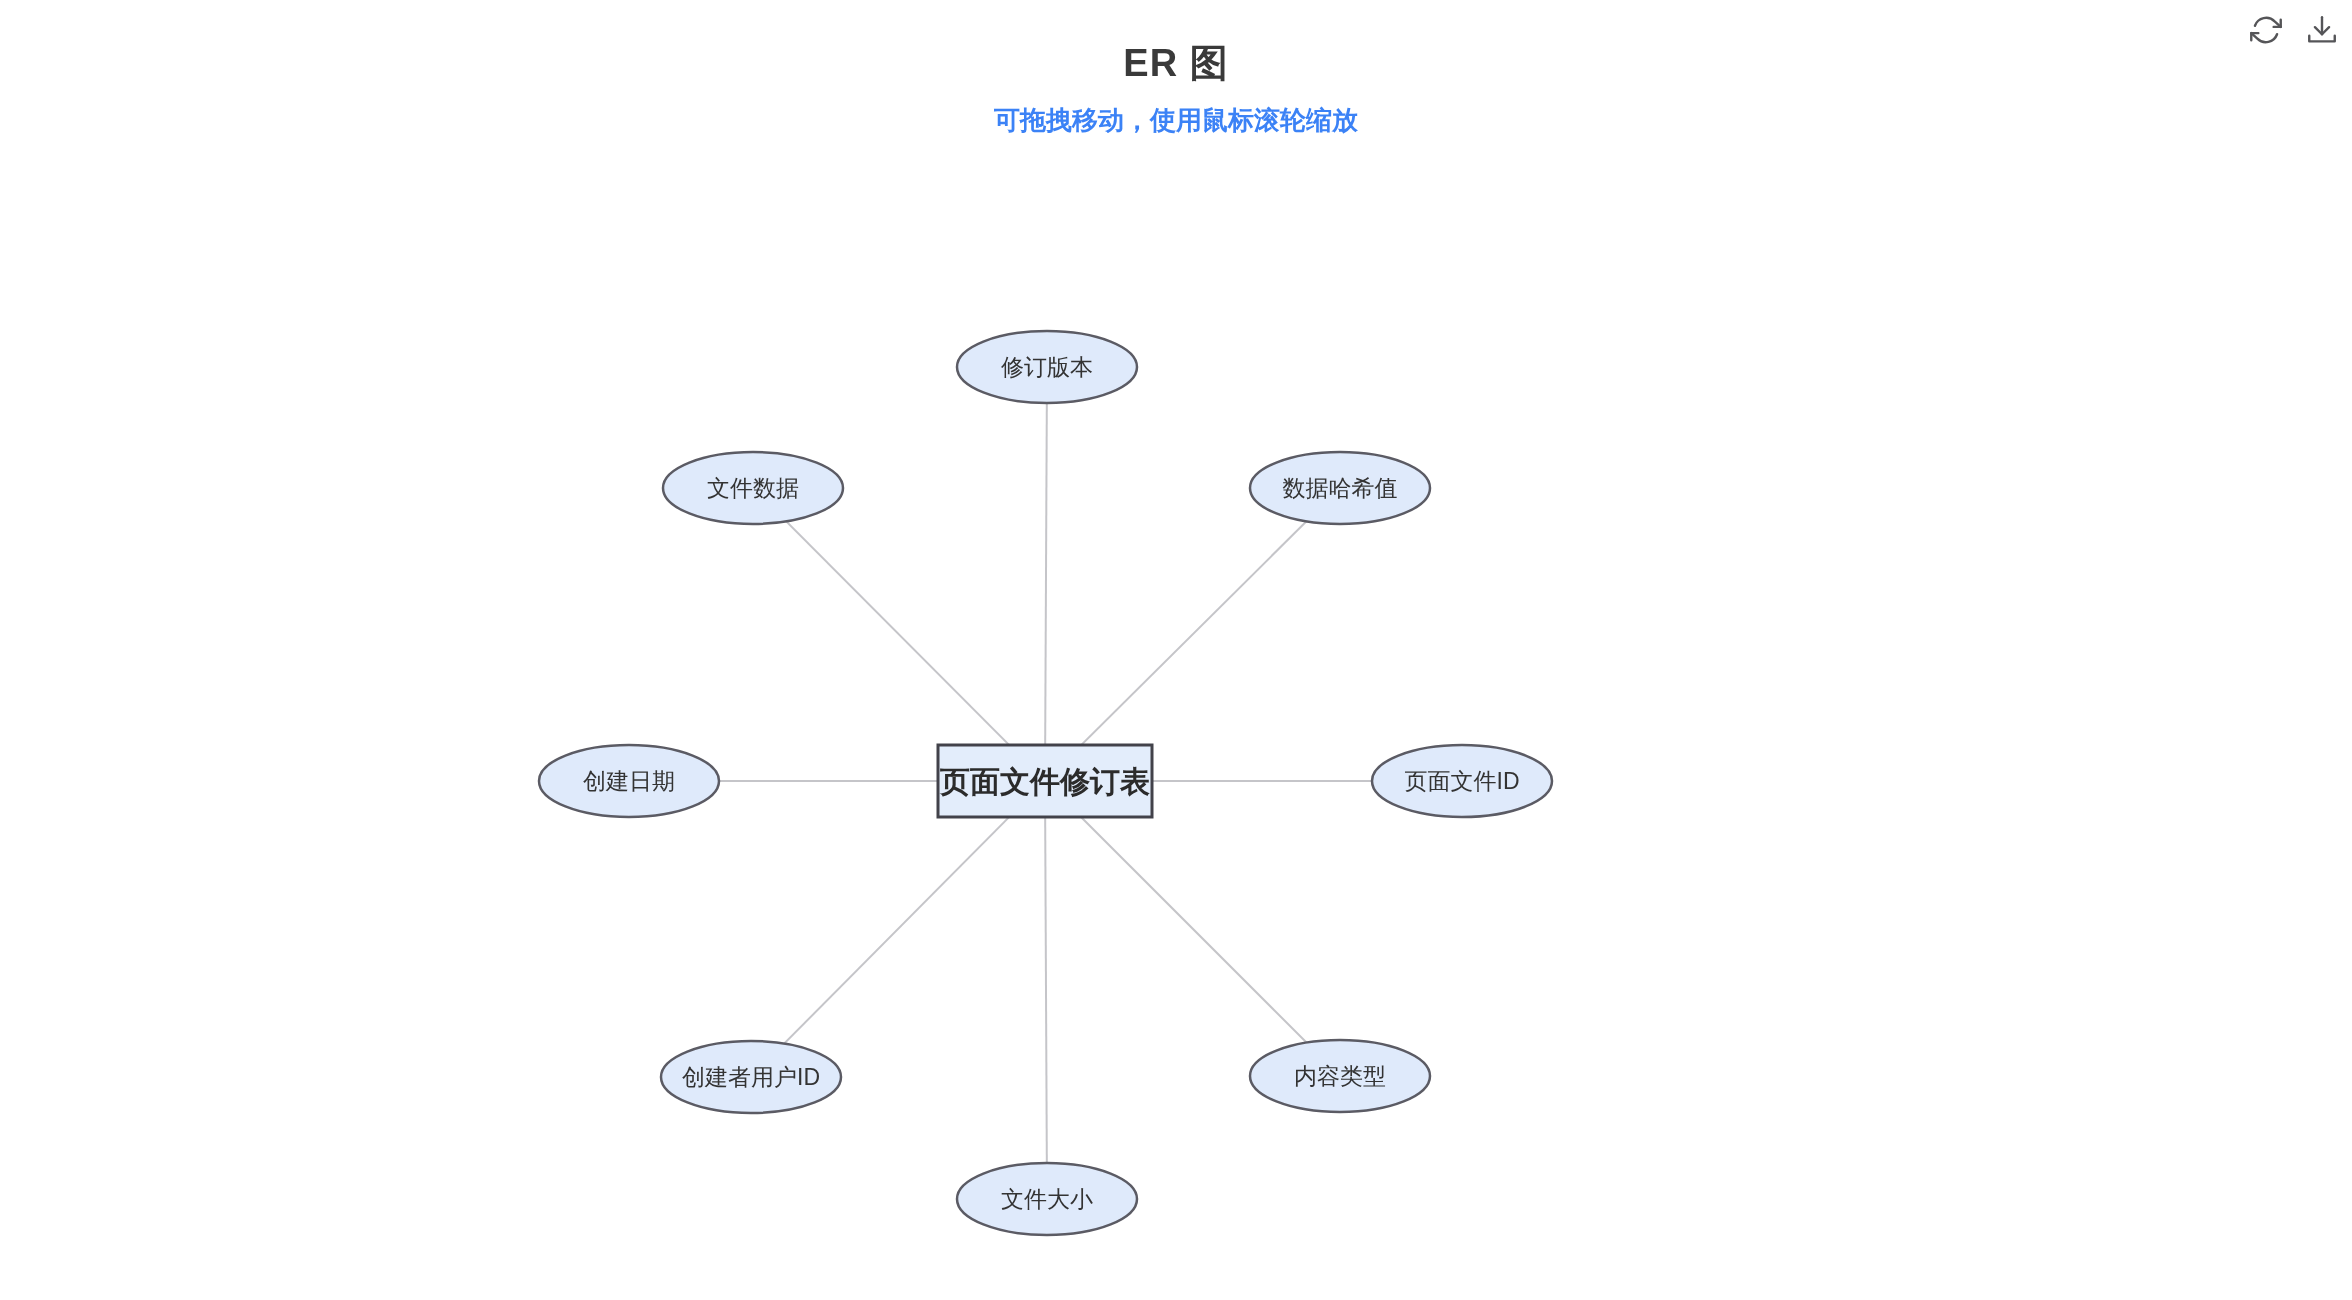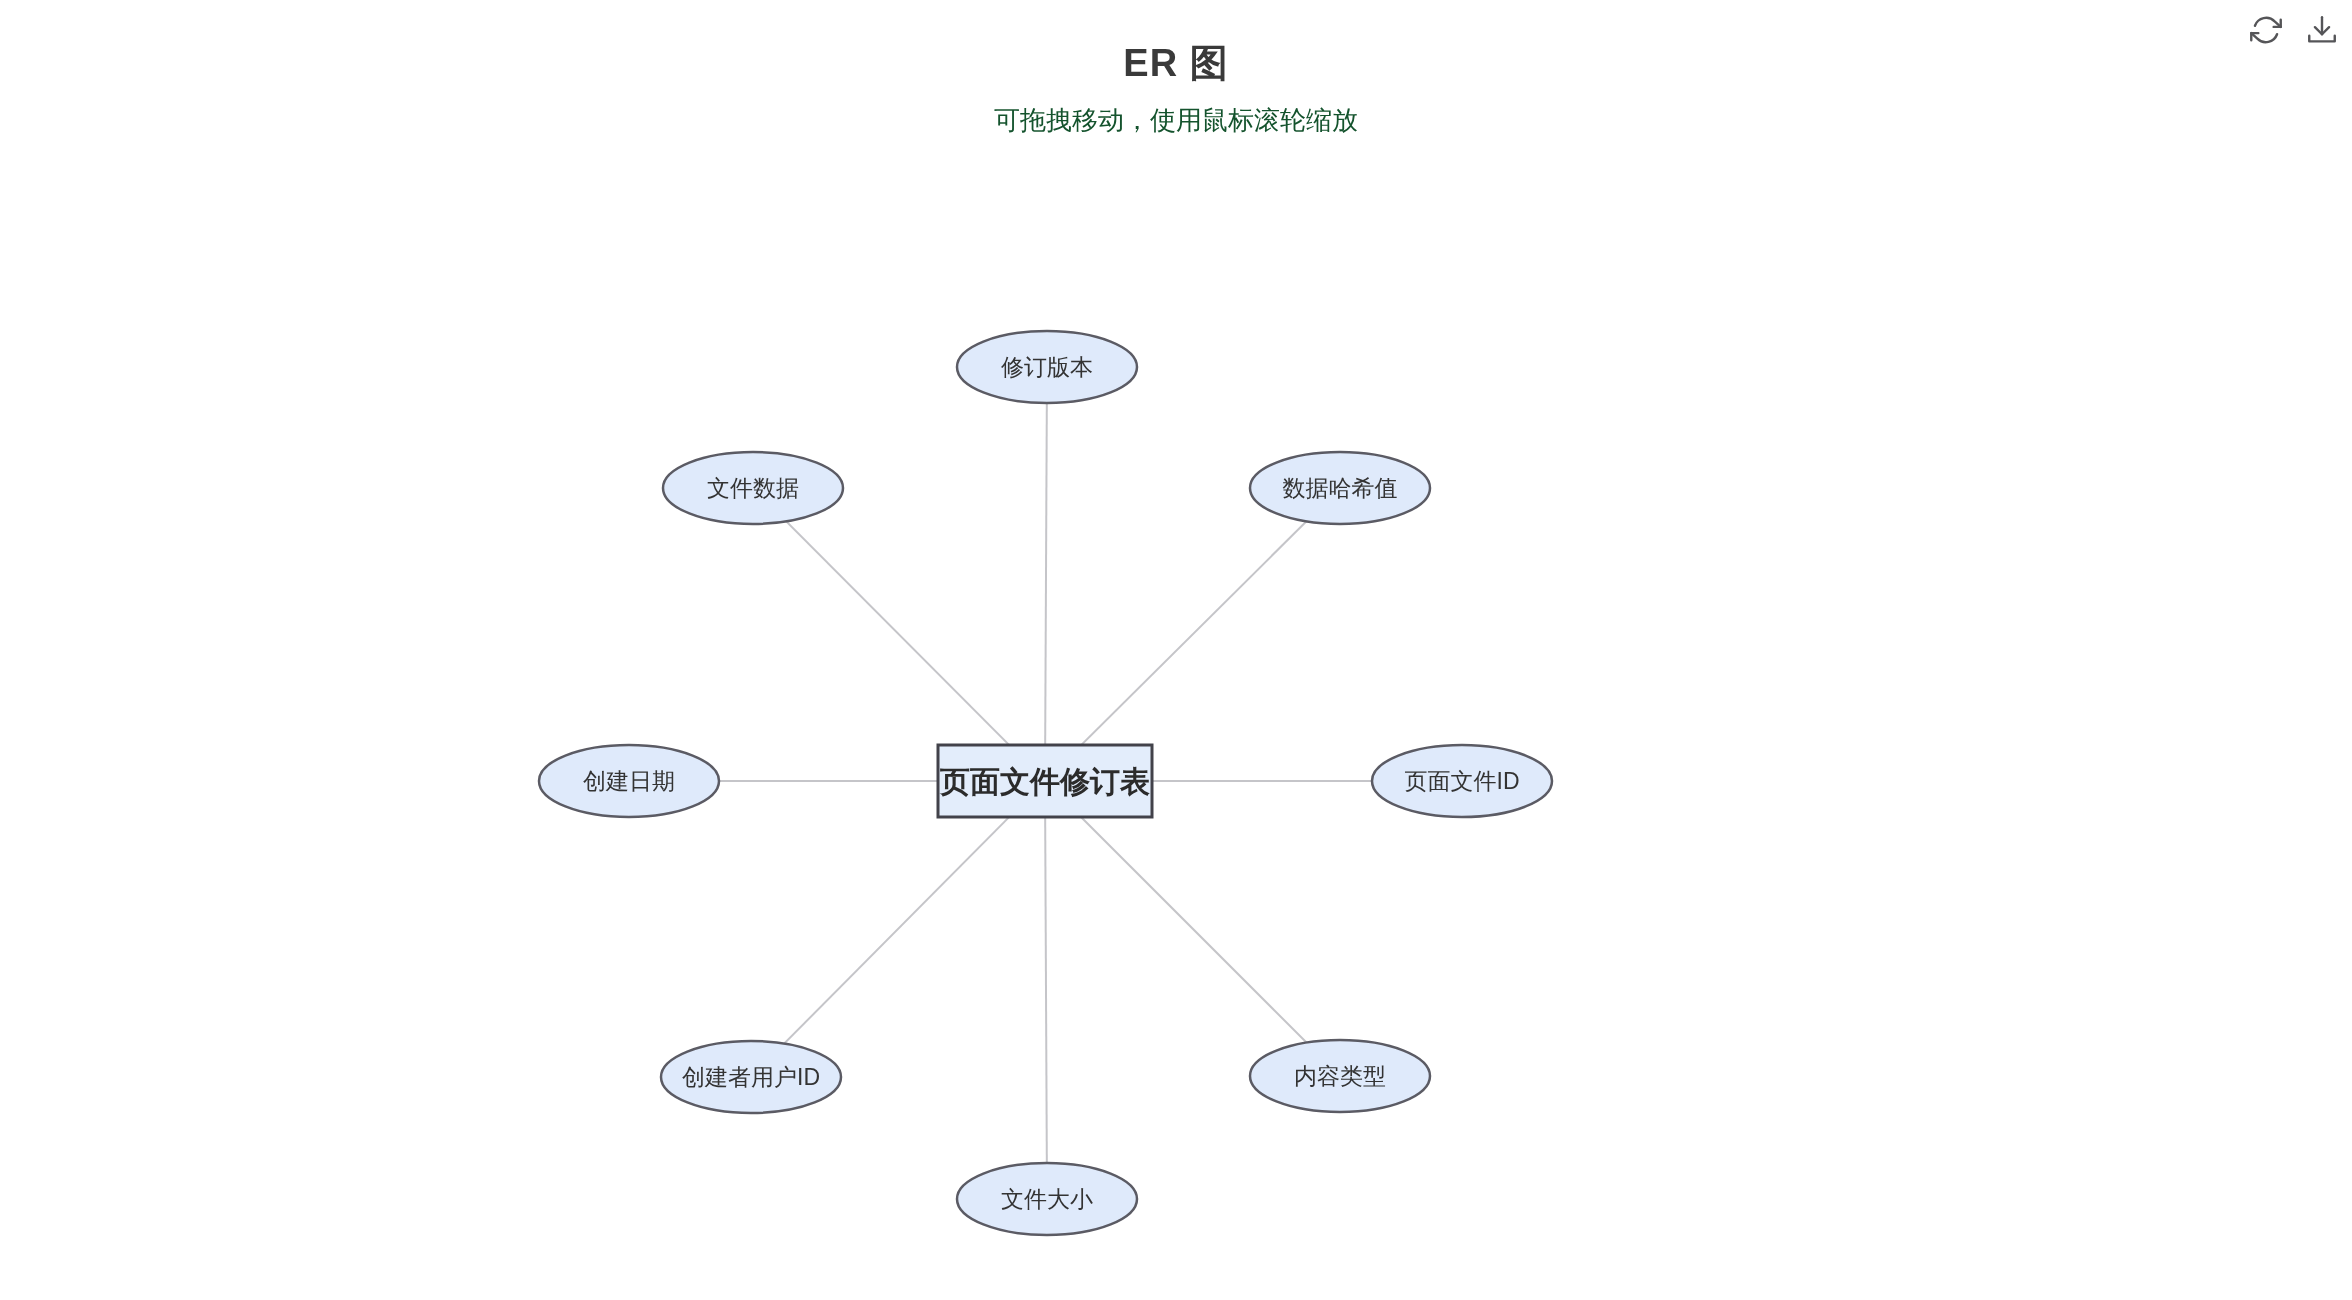--- a/index.html
+++ b/index.html
@@ -21,22 +21,22 @@
   .page-title {
     margin: 38px 0 0 0;
     font-size: 38px;
     font-weight: 700;
     color: #3a3a3a;
     letter-spacing: 1px;
   }
   .page-subtitle {
     margin: 14px 0 0 0;
     font-size: 26px;
-    font-weight: 400;
-    color: #14532d;
+    font-weight: 700;
+    color: #3b82f6;
   }
   .toolbar {
     position: absolute;
     top: 12px;
     right: 12px;
     display: flex;
     align-items: center;
     gap: 20px;
     z-index: 10;
   }

